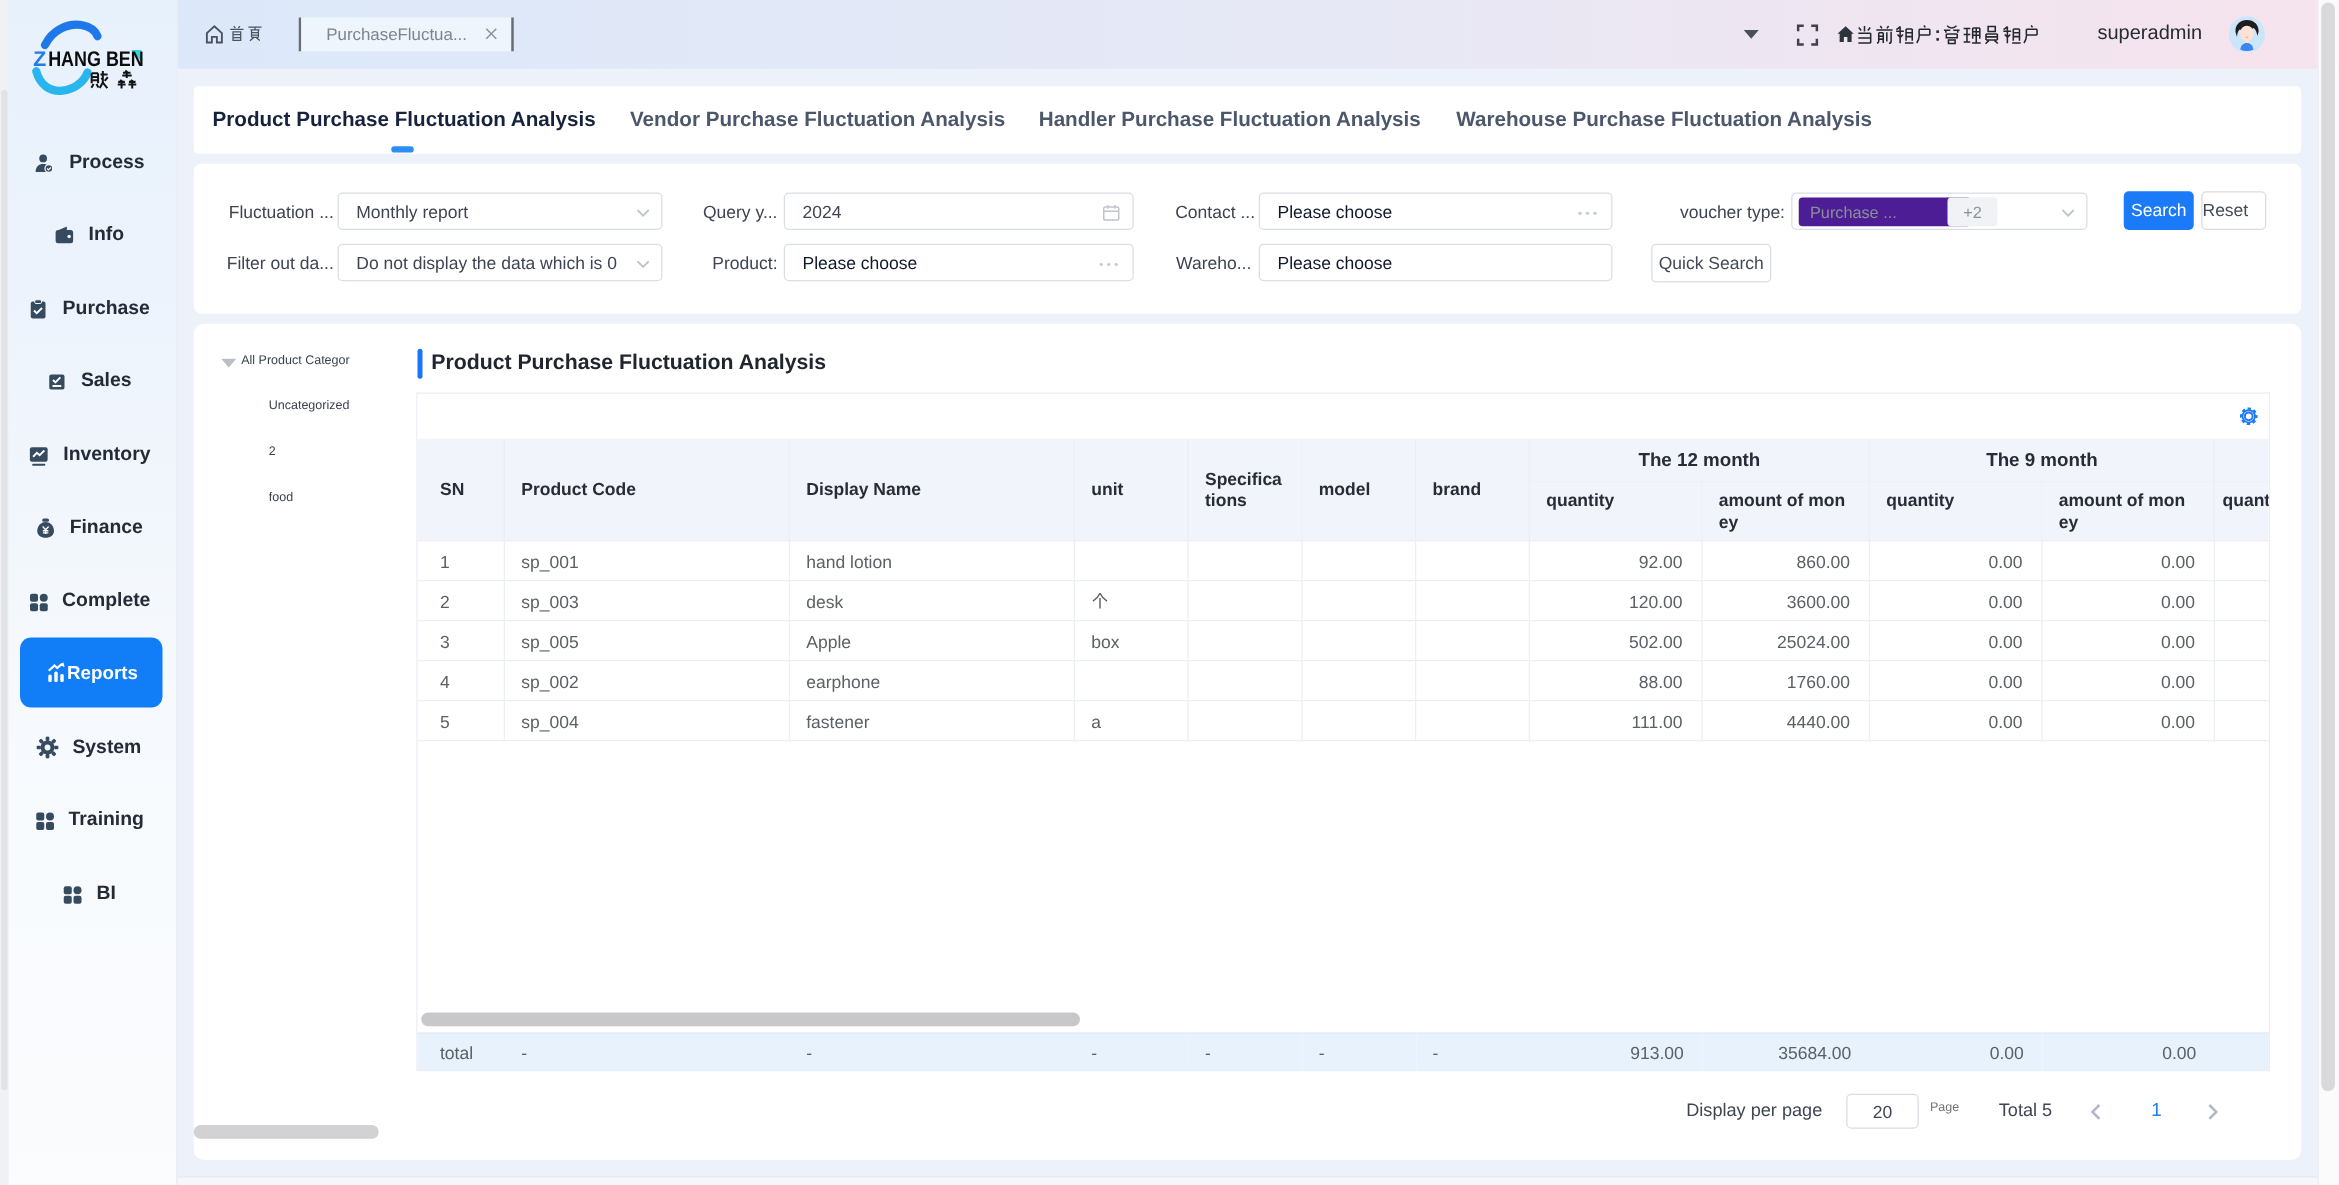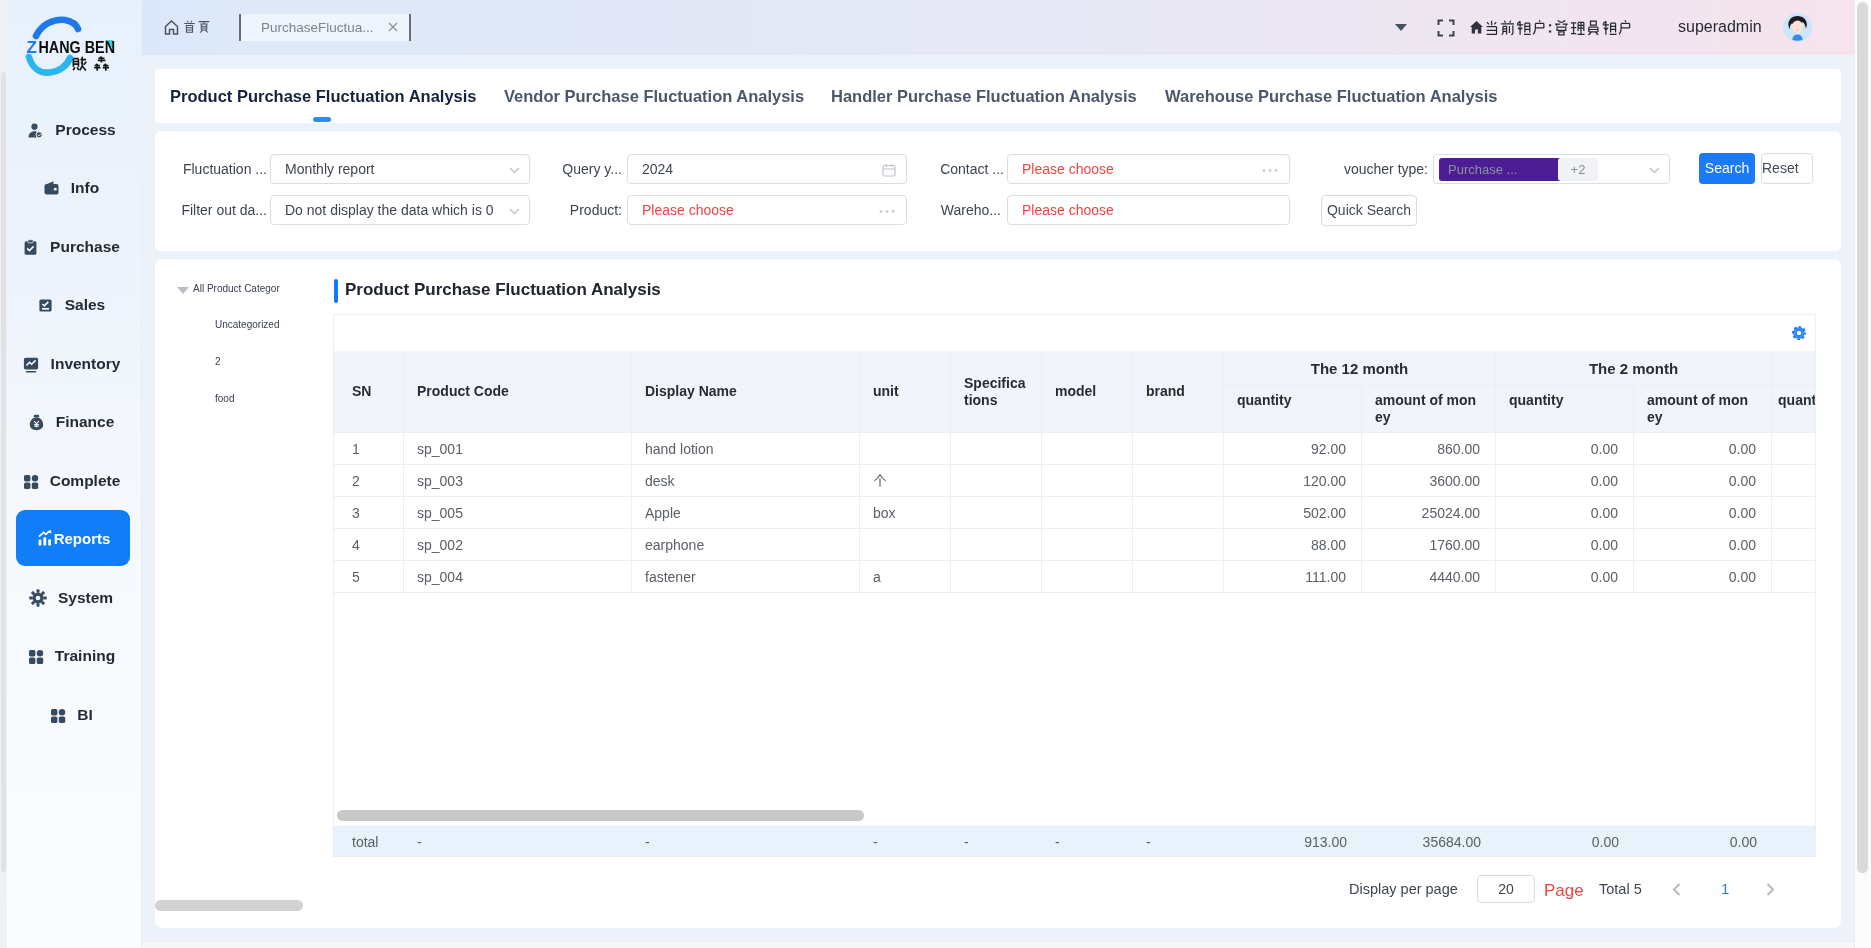--- a/index.html
+++ b/index.html
@@ -6,21 +6,21 @@
 html,body{width:1871px;height:948px;overflow:hidden}
 body{position:relative;background:#edf1fa}
 .ab{position:absolute}
 .sidebar{position:absolute;left:0;top:0;width:142px;height:948px;background:linear-gradient(180deg,#e7f1fc 0%,#edf3fc 25%,#f5f9fd 55%,#fbfcfe 100%);border-right:1px solid #e9edf4;z-index:6}
 .mi{position:absolute;left:0;width:142px;height:44px;display:flex;align-items:center;justify-content:center;gap:11px;font-weight:bold;font-size:15.5px;color:#242b37}
 .mi svg{flex:0 0 auto}
 .topbar{position:absolute;left:142px;top:0;width:1729px;height:55px;background:linear-gradient(90deg,#dce8fa 0%,#e7e8f5 55%,#f6e3ed 100%)}
 .card{position:absolute;background:#fff;border-radius:6px}
 .lbl{position:absolute;font-size:14px;color:#3d4450;line-height:30px;text-align:right;white-space:nowrap}
 .inp{position:absolute;height:30px;border:1px solid #d9dde4;border-radius:4px;background:#fff;font-size:14px;color:#3f4550;line-height:28px;white-space:nowrap;overflow:hidden}
-.inp .ph{color:#ef4444}
+.inp .ph{color:#0f172a}
 .chev{position:absolute;right:9px;top:12px}
 .tbl{border-collapse:separate;border-spacing:0;table-layout:fixed;width:1650px}
 .tbl th{background:#f1f4fa;font-size:14px;font-weight:bold;color:#272d38;border-right:1px solid #ebeef5;border-bottom:1px solid #ebeef5;text-align:left;padding:0 13px;line-height:17px}
 .tbl td{font-size:14px;color:#5a6066;border-right:1px solid #ebeef5;border-bottom:1px solid #ebeef5;height:32px;padding:0 13px;white-space:nowrap;overflow:hidden}
 .tbl .num,.ttl .num{text-align:right;padding-right:15px}
 .tbl .ctr{text-align:center}
 .tbl .sub{vertical-align:top;padding-top:6px}
 .ttl{border-collapse:separate;border-spacing:0;table-layout:fixed;width:1650px}
 .ttl td{font-size:14px;color:#5a6066;height:30px;padding:0 13px;background:#e7f2fd;border-top:1px solid #e3ebf5;white-space:nowrap}
 .tree{position:absolute;font-size:10px;color:#3a414e;white-space:nowrap}
@@ -336,21 +336,21 @@
       <tbody>
           <tr style="height:35px">
         <th rowspan="2" style="padding-left:18px">SN</th>
         <th rowspan="2">Product Code</th>
         <th rowspan="2">Display Name</th>
         <th rowspan="2">unit</th>
         <th rowspan="2">Specifica tions</th>
         <th rowspan="2">model</th>
         <th rowspan="2">brand</th>
         <th colspan="2" class="ctr" style="font-size:15px">The 12 month</th>
-        <th colspan="2" class="ctr" style="font-size:15px">The 2 month</th>
+        <th colspan="2" class="ctr" style="font-size:15px">The 9 month</th>
         <th class="ctr"></th>
       </tr>
       <tr style="height:47px">
         <th class="sub">quantity</th>
             <th class="sub">amount of mon ey</th>
             <th class="sub">quantity</th>
             <th class="sub">amount of mon ey</th>
             <th class="sub" style="padding-left:6px">quantity</th>
       </tr>
       <tr>
@@ -457,21 +457,21 @@
             <td class="num">0.00</td>
             <td class="num">0.00</td>
             <td class="num"></td>
           </tr>
     </tbody>
       </table>
   </div>
 
   <span class="ab" style="left:1194px;top:622px;font-size:14.5px;color:#3f4651;white-space:nowrap">Display per page</span>
   <div class="ab" style="left:1322px;top:616px;width:58px;height:28px;border:1px solid #d9dce3;border-radius:4px;font-size:14px;color:#3f4651;text-align:center;line-height:26px">20</div>
-  <span class="ab" style="left:1389px;top:622px;font-size:17px;color:#ef4444">Page</span>
+  <span class="ab" style="left:1389px;top:622px;font-size:10px;color:#737373">Page</span>
   <span class="ab" style="left:1444px;top:622px;font-size:14.5px;color:#3f4651;white-space:nowrap">Total 5</span>
   <svg class="ab" style="left:1515px;top:623px" width="15" height="15" viewBox="0 0 15 15">
       <path d="M9.5,2 L4,7.5 L9.5,13" stroke="#b3b9c3" stroke-width="2" fill="none"></path>
     </svg>
   <span class="ab" style="left:1566px;top:621px;font-size:15px;color:#2080f0">1</span>
   <svg class="ab" style="left:1607px;top:623px" width="15" height="15" viewBox="0 0 15 15">
       <path d="M5.5,2 L11,7.5 L5.5,13" stroke="#b3b9c3" stroke-width="2" fill="none"></path>
     </svg>
   <div class="ab" style="left:0px;top:641px;width:148px;height:11px;border-radius:6px;background:#d2d2d4"></div>
 </div>

